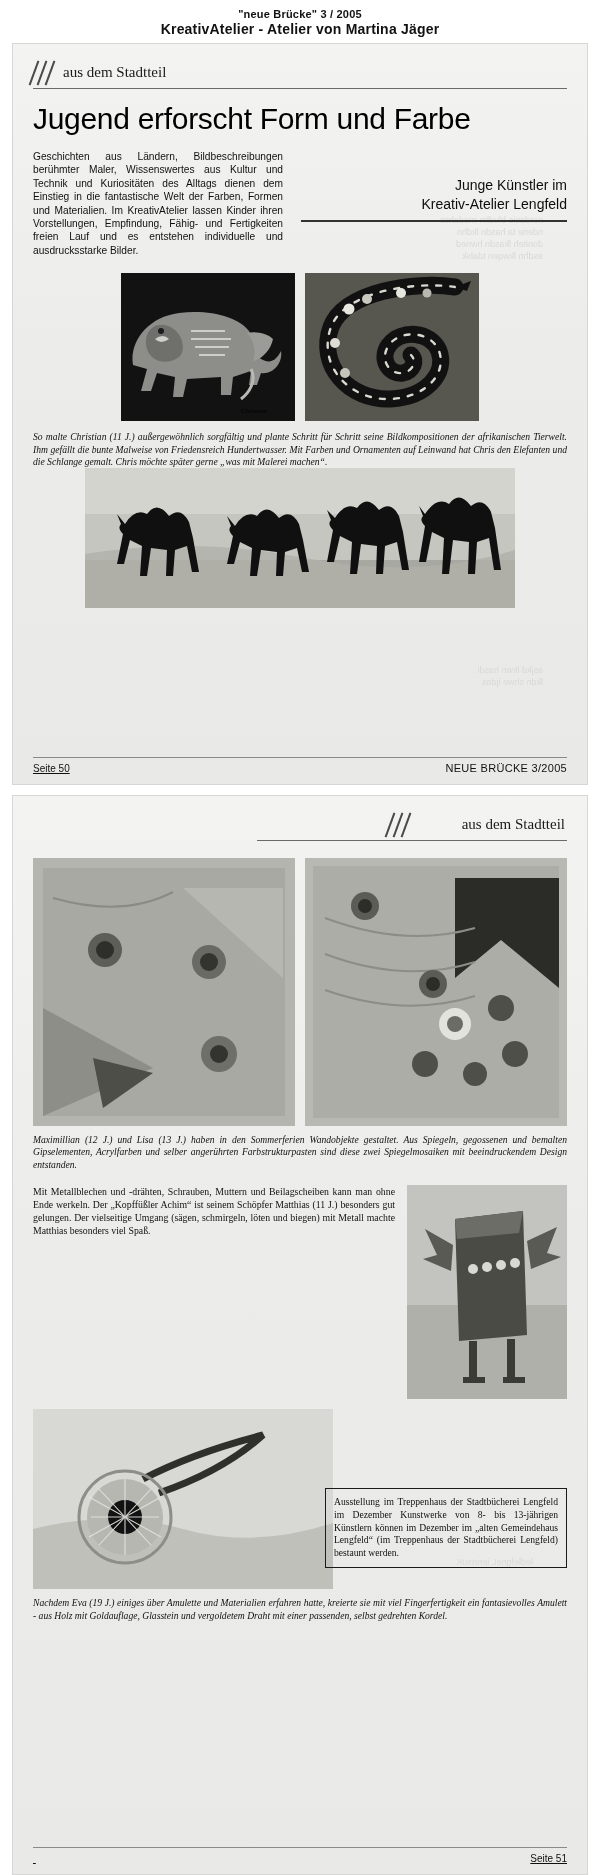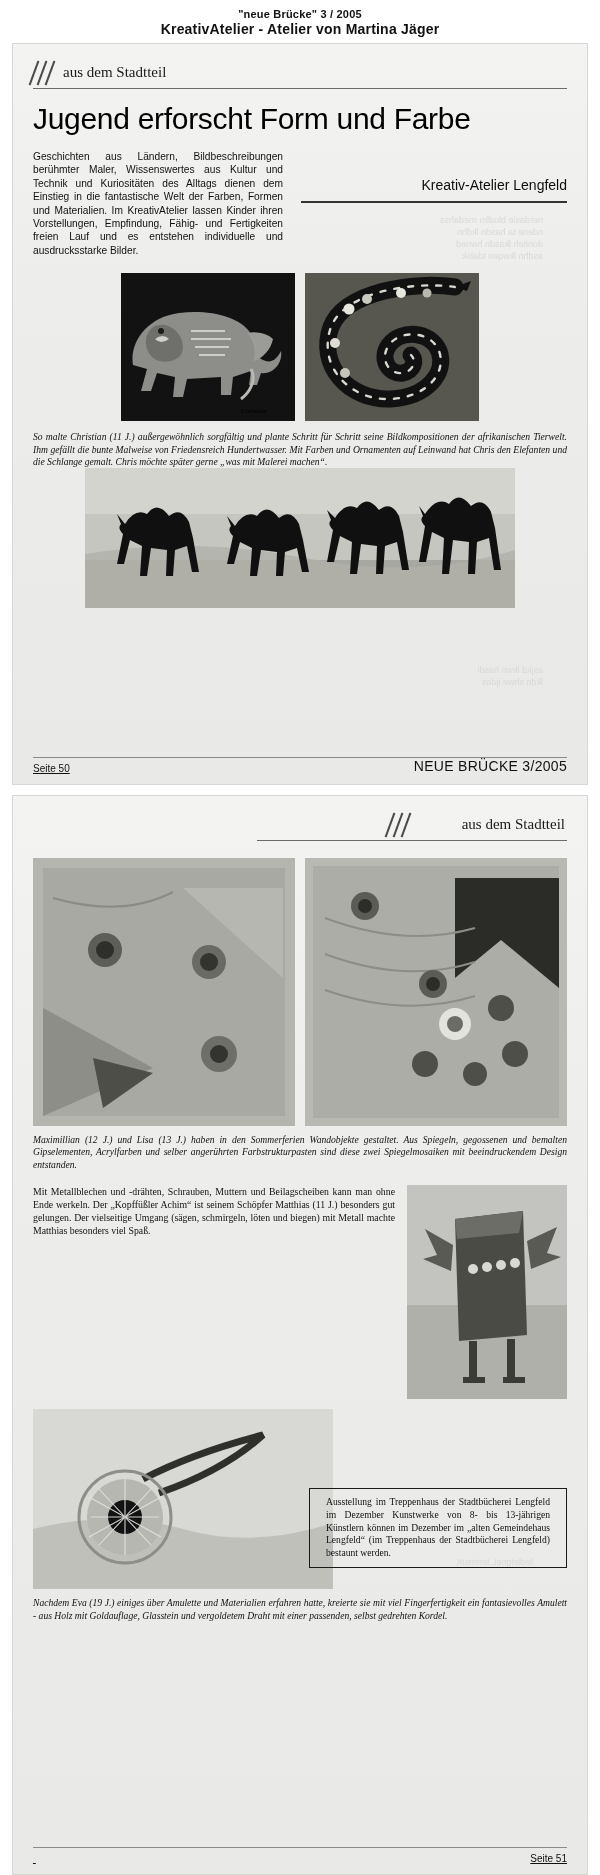--- a/index.html
+++ b/index.html
@@ -56,32 +56,32 @@
   
   .snake{width:174px;height:148px;background:#5b5b58;}
   
   .camels{width:430px;height:140px;background:
       linear-gradient(180deg,#cfcfcb 0%,#b9b9b4 45%,#9f9f99 100%);margin:0 auto;}
 
   
   .pfoot{position:absolute;left:20px;right:20px;bottom:10px;
          display:flex;justify-content:space-between;align-items:flex-end;}
   .pfoot .pnum{font-size:10px;text-decoration:underline;}
-  .pfoot .pbrand{font-size:14px;letter-spacing:.3px;}
+  .pfoot .pbrand{font-size:11px;letter-spacing:.3px;}
   .pfoot .rule2{position:absolute;left:0;right:0;bottom:16px;height:1px;background:#8a8a8a;}
 
   
   .mosaics{display:flex;gap:10px;margin-top:14px;}
   .mos{flex:1;height:268px;background:linear-gradient(150deg,#bfbfbb,#a8a8a3);}
   .twocol{display:flex;gap:12px;margin-top:14px;}
   .body-txt{font-family:"Liberation Serif",serif;font-size:9.8px;line-height:13px;
             text-align:justify;color:#111;}
   .metal-photo{width:160px;height:214px;background:linear-gradient(160deg,#cfcfcc,#b2b2ad);}
   .amulet{width:300px;height:180px;background:linear-gradient(140deg,#e2e2df,#bdbdb8);}
-  .notice{border:1.4px solid #1a1a1a;padding:7px 16px;font-family:"Liberation Serif",serif;
+  .notice{border:1.4px solid #1a1a1a;padding:7px 8px;font-family:"Liberation Serif",serif;
           font-size:9.6px;line-height:12.8px;text-align:justify;}
 
   .sign{font-family:"Liberation Serif",serif;font-size:7px;color:#ddd;}
 </style>
 </head>
 <body>
 
 <div class="page">
 
   <div class="doc-header">
@@ -107,20 +107,21 @@
         <span class="kicker" style="left:30px;">aus dem Stadtteil</span>
         <div class="rule"></div>
       </div>
 
       <h1 class="headline">Jugend erforscht Form und Farbe</h1>
 
       <div class="intro-wrap">
         <div class="intro">Geschichten aus Ländern, Bildbeschreibungen berühmter Maler, Wissenswertes aus Kultur und Technik und Kuriositäten des Alltags dienen dem Einstieg in die fantastische Welt der Farben, Formen und Materialien. Im KreativAtelier lassen Kinder ihren Vorstellungen, Empfindung, Fähig- und Fertigkeiten freien Lauf und es  entstehen individuelle und ausdrucksstarke Bilder.</div>
         <div class="callout">
           <div class="ctext">
+            <div>Junge Künstler im</div>
             <div>Kreativ-Atelier Lengfeld</div>
           </div>
           <div class="cline"></div>
         </div>
       </div>
 
       <div class="art-row">
 
         <div class="art eleph">
           <svg viewBox="0 0 174 148" width="174" height="148" aria-hidden="true">

